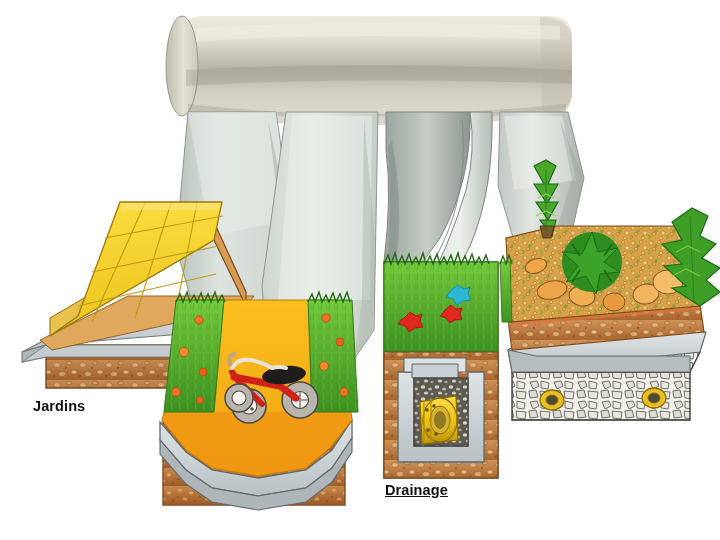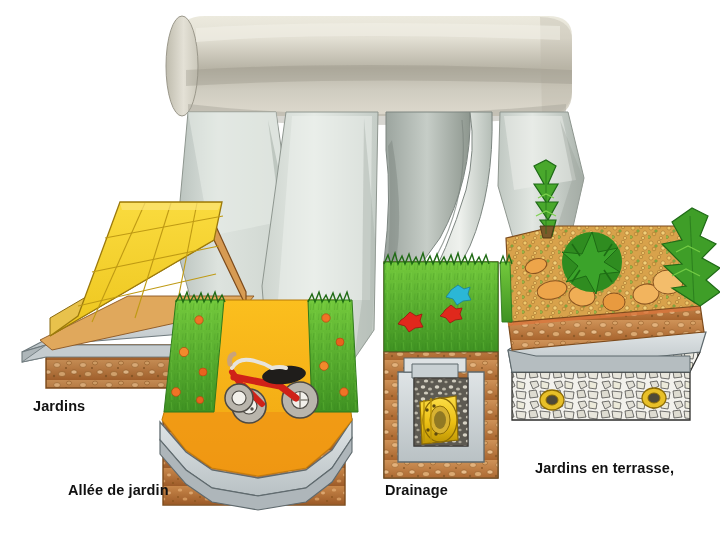--- a/index.html
+++ b/index.html
@@ -15,21 +15,21 @@
     font-family:"Liberation Sans",sans-serif;
     font-weight:bold;
     font-size:14.5px;
     line-height:16px;
     color:#111111;
     letter-spacing:.1px;
     white-space:pre;
   }
   #cap-dallages{left:33px;top:398px;}
   #cap-allee{left:68px;top:482px;}
-  #cap-drainage{left:385px;top:482px;}
+  #cap-drainage{left:385px;top:482px;text-decoration:underline;}
   #cap-jardins{left:535px;top:428px;}
 </style>
 </head>
 <body>
 
 <div id="stage">
 
   <svg class="art" viewBox="0 0 720 540" aria-hidden="true">
     <defs>
 
@@ -421,21 +421,19 @@
       <g>
         <path d="M500 262 L510 262 L512 322 L502 322 Z" fill="url(#gGrass)" stroke="#2f7a1c" stroke-width=".9"></path>
         <path d="M500 264 l3 -8 l3 8 l3 -9 l3 9" fill="none" stroke="#1f6b14" stroke-width="1.3"></path>
       </g>
     </g>
 
   </svg>
 
   <div class="caption" id="cap-dallages">Jardins</div>
 
-  <div class="caption" id="cap-allee">Allée de jardin</div>
 
   <div class="caption" id="cap-drainage">Drainage</div>
 
   <div class="caption" id="cap-jardins">
-    <div>Jardins en terrasse,</div>
   </div>
 
 </div>
 
 </body></html>

